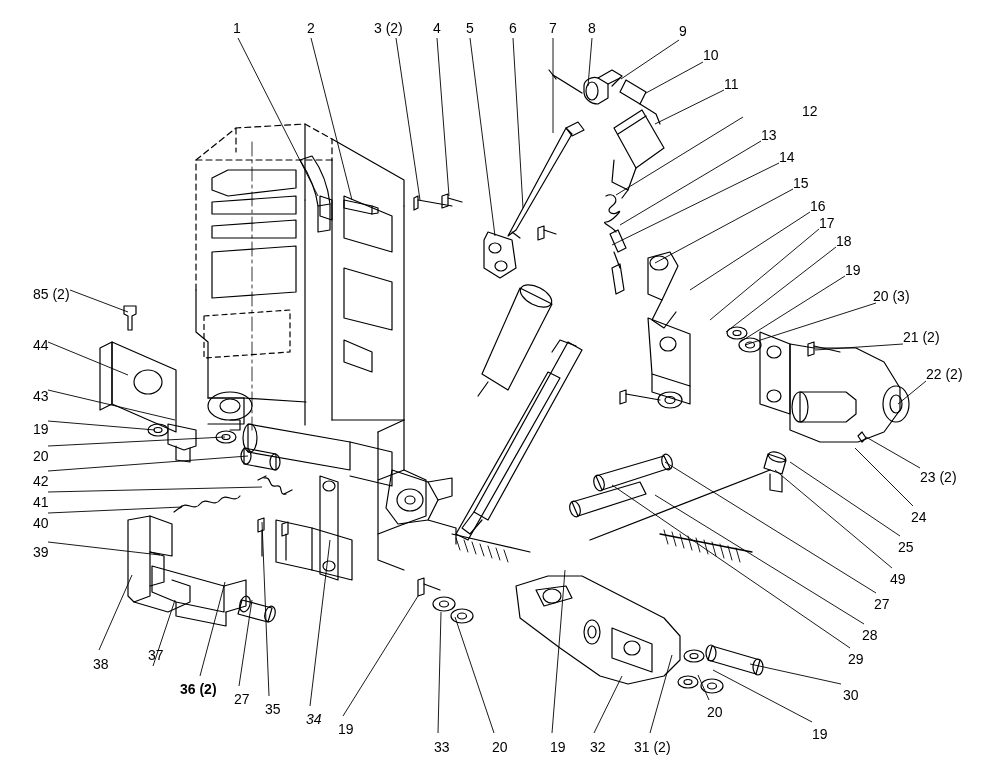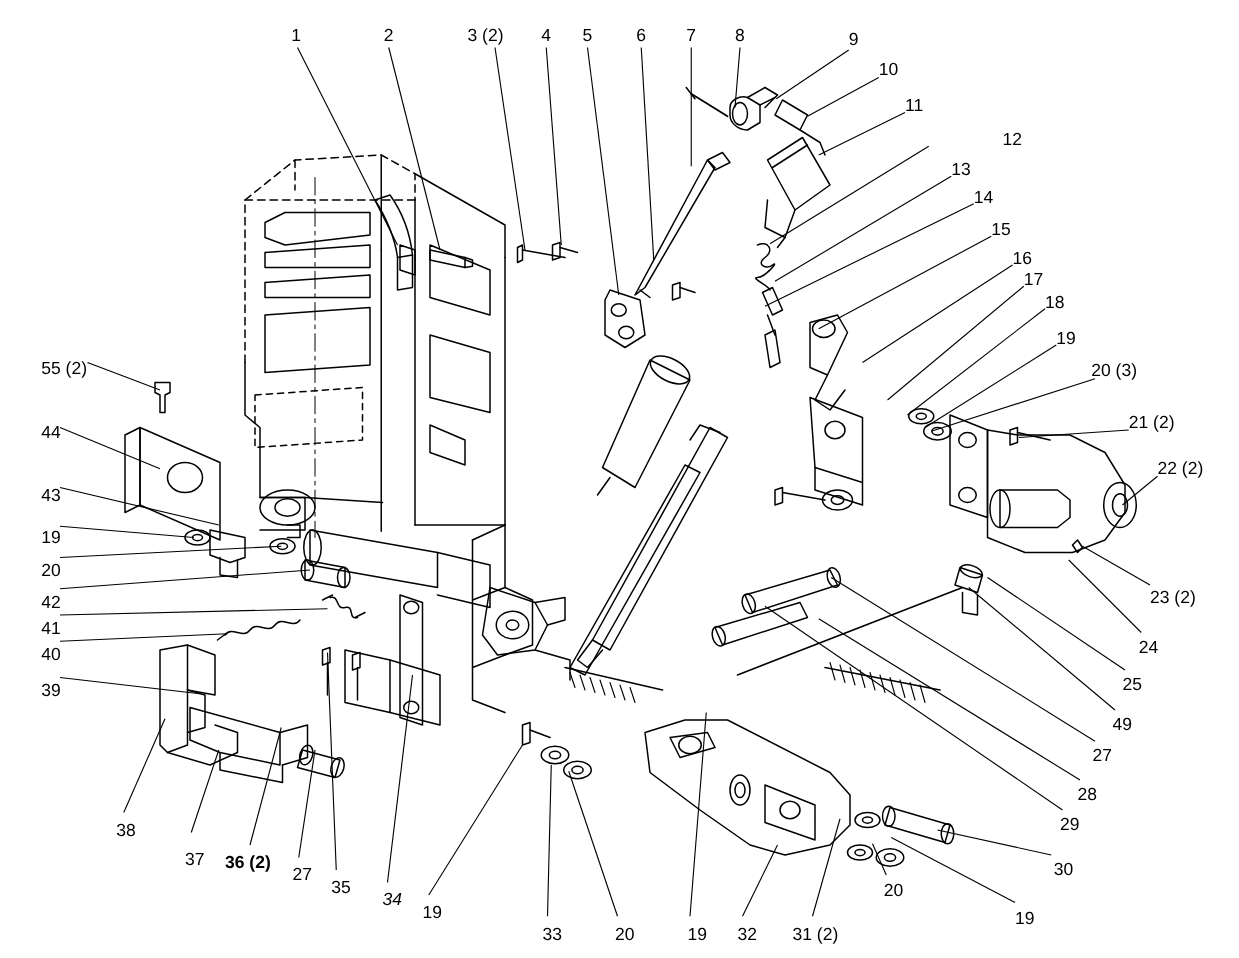--- a/index.html
+++ b/index.html
@@ -362,26 +362,26 @@
       <div class="callout" style="left: 634px; top: 740px;">31 (2)</div>
       <div class="callout" style="left: 590px; top: 740px;">32</div>
       <div class="callout" style="left: 550px; top: 740px;">19</div>
       <div class="callout" style="left: 492px; top: 740px;">20</div>
       <div class="callout" style="left: 434px; top: 740px;">33</div>
       <div class="callout" style="left: 338px; top: 722px;">19</div>
       <div class="callout" style="left: 306px; top: 712px; font-style: italic;">34</div>
       <div class="callout" style="left: 265px; top: 702px;">35</div>
       <div class="callout" style="left: 234px; top: 692px;">27</div>
       <div class="callout" style="left: 180px; top: 682px; font-weight: bold;">36 (2)</div>
-      <div class="callout" style="left: 148px; top: 680px;">37</div>
+      <div class="callout" style="left: 148px; top: 648px;">37</div>
       <div class="callout" style="left: 93px; top: 657px;">38</div>
       <div class="callout" style="left: 33px; top: 545px;">39</div>
       <div class="callout" style="left: 33px; top: 516px;">40</div>
       <div class="callout" style="left: 33px; top: 495px;">41</div>
       <div class="callout" style="left: 33px; top: 474px;">42</div>
       <div class="callout" style="left: 33px; top: 449px;">20</div>
       <div class="callout" style="left: 33px; top: 422px;">19</div>
       <div class="callout" style="left: 33px; top: 389px;">43</div>
       <div class="callout" style="left: 33px; top: 338px;">44</div>
-      <div class="callout" style="left: 33px; top: 287px;">55 (2)</div>
+      <div class="callout" style="left: 33px; top: 287px;">85 (2)</div>
     </div>
 
 </div>
 
 </body></html>

